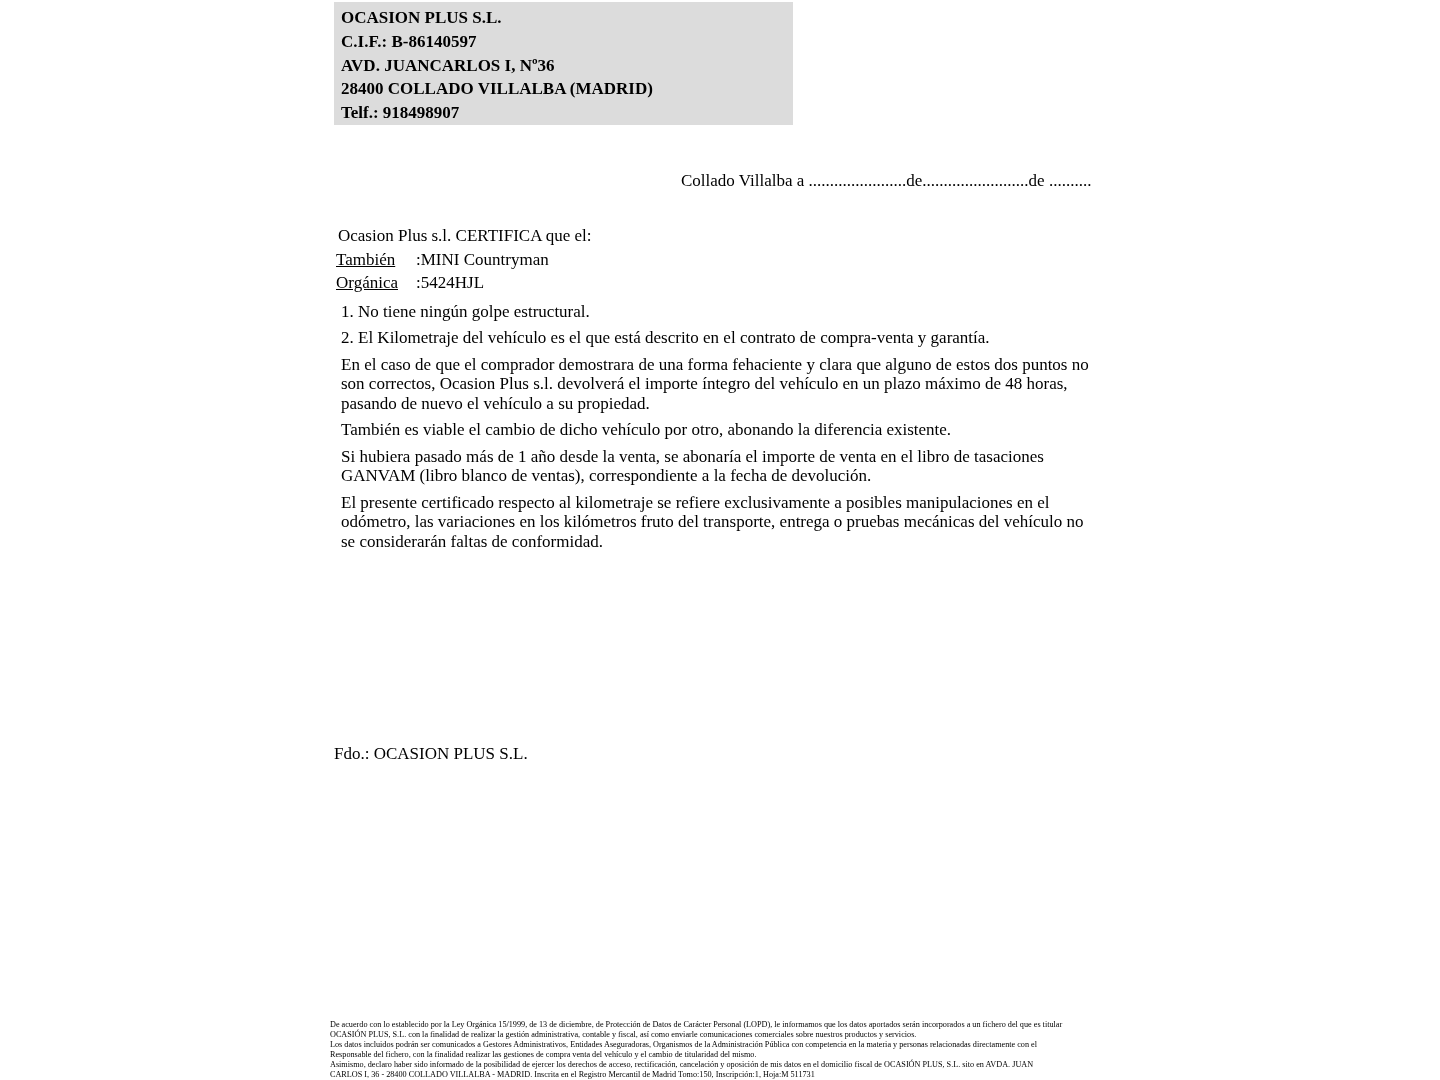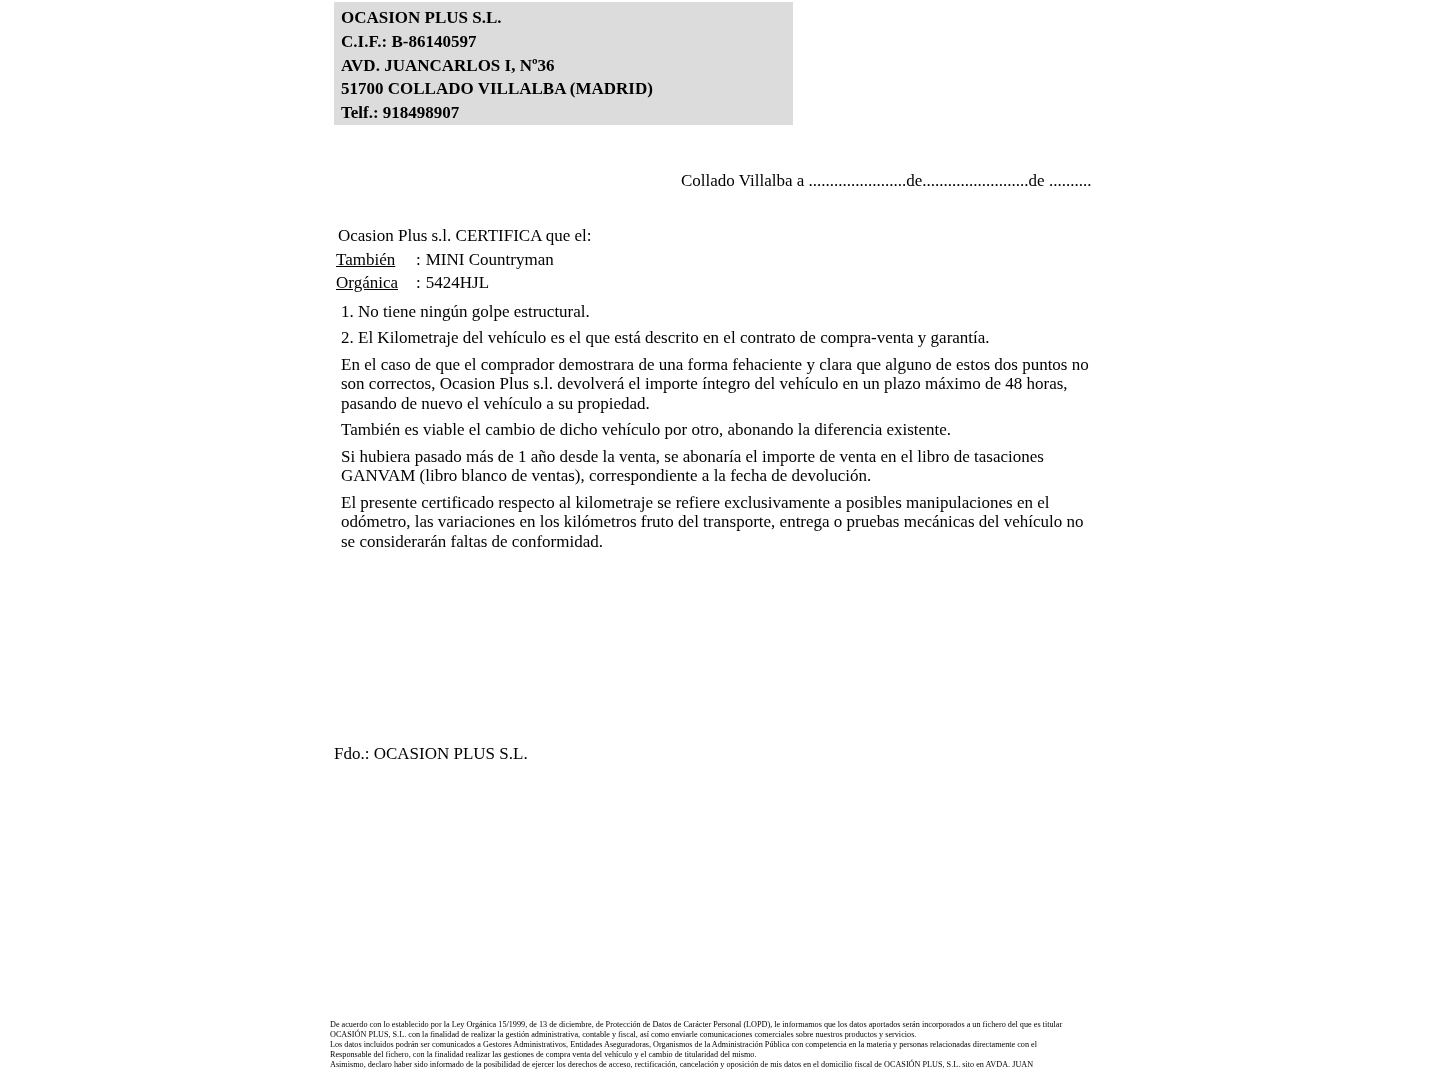--- a/index.html
+++ b/index.html
@@ -37,21 +37,21 @@
     position:absolute;
     left:334px;top:224px;
     width:762px;
     font-size:17px;
     line-height:19.5px;
   }
   .main-column p{margin:7px;}
   .cert-intro{line-height:23.5px;padding-left:4px;}
   .field-row{line-height:23.5px;padding-left:2px;}
   .field-label{display:inline-block;min-width:80px;text-decoration:underline;}
-  .field-value{margin-left:5px;}
+  .field-value{}
   .point-1{margin-top:37px;}
   .point-2{margin-top:18px;}
   .para-1{margin-top:57px;}
   .para-2{margin-top:16px;}
   .para-3{margin-top:21px;}
   .para-4{margin-top:17px;}
   .signature{margin-top:193px;}
   
   .legal-footer{
     position:absolute;
@@ -64,21 +64,21 @@
 </style>
 </head>
 <body>
 
 <div class="page">
 
   <div class="letterhead">
     <div>OCASION PLUS S.L.</div>
     <div>C.I.F.: B-86140597</div>
     <div>AVD. JUANCARLOS I, Nº36</div>
-    <div>51700 COLLADO VILLALBA (MADRID)</div>
+    <div>28400 COLLADO VILLALBA (MADRID)</div>
     <div>Telf.: 918498907</div>
   </div>
 
   <div class="date-line">Collado Villalba a .......................de.........................de ..........</div>
 
   <div class="main-column">
 
     <div class="cert-intro">Ocasion Plus s.l. CERTIFICA que el:</div>
 
     <div class="field-row">
@@ -100,15 +100,16 @@
     <div class="signature">Fdo.: OCASION PLUS S.L.</div>
 
   </div>
 
   <div class="legal-footer">
     <div>De acuerdo con lo establecido por la Ley Orgánica 15/1999, de 13 de diciembre, de Protección de Datos de Carácter Personal (LOPD), le informamos que los datos aportados serán incorporados a un fichero del que es titular</div>
     <div>OCASIÓN PLUS, S.L. con la finalidad de realizar la gestión administrativa, contable y fiscal, así como enviarle comunicaciones comerciales sobre nuestros productos y servicios.</div>
     <div>Los datos incluidos podrán ser comunicados a Gestores Administrativos, Entidades Aseguradoras, Organismos de la Administración Pública con competencia en la materia y personas relacionadas directamente con el</div>
     <div>Responsable del fichero, con la finalidad realizar las gestiones de compra venta del vehículo y el cambio de titularidad del mismo.</div>
     <div>Asimismo, declaro haber sido informado de la posibilidad de ejercer los derechos de acceso, rectificación, cancelación y oposición de mis datos en el domicilio fiscal de OCASIÓN PLUS, S.L. sito en AVDA. JUAN</div>
+    <div>CARLOS I, 36 - 28400 COLLADO VILLALBA - MADRID. Inscrita en el Registro Mercantil de Madrid Tomo:150, Inscripción:1, Hoja:M 511731</div>
   </div>
 
 </div>
 
 </body></html>

